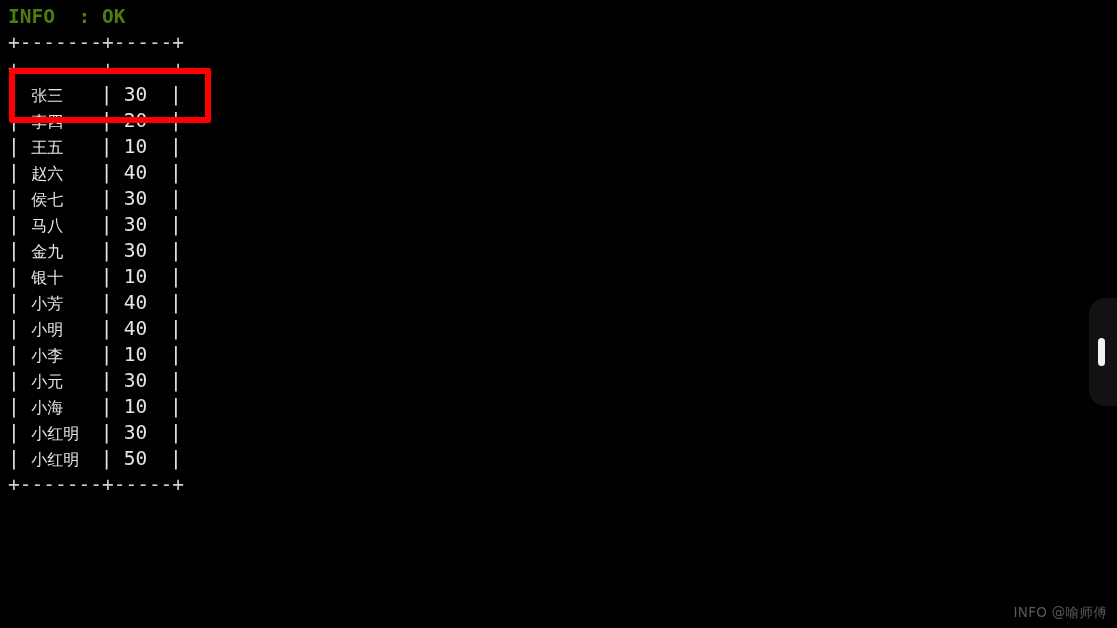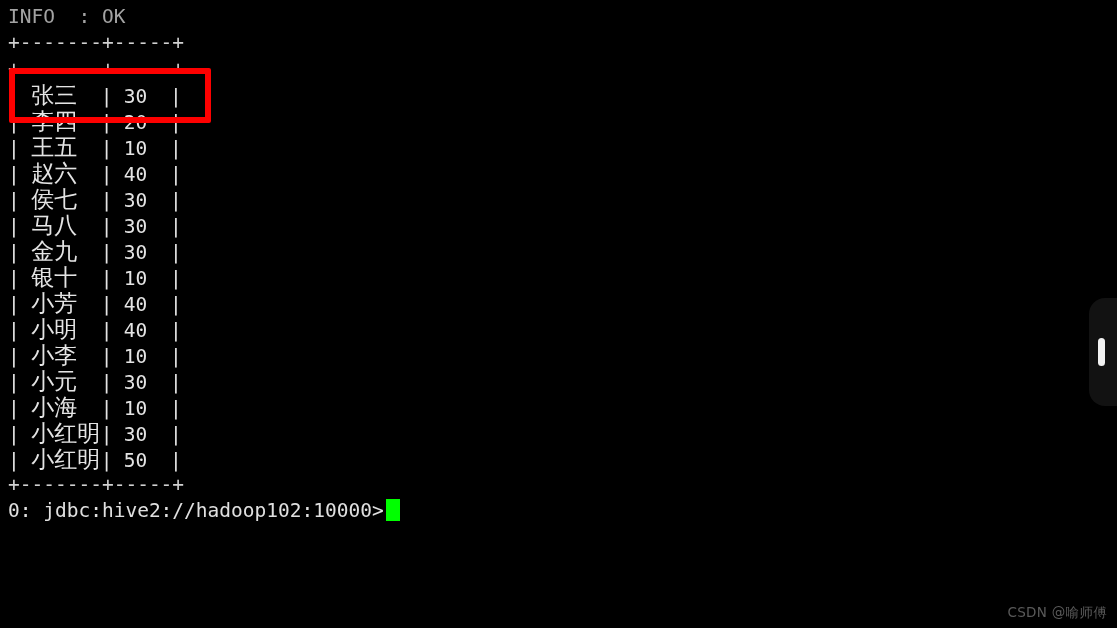--- a/index.html
+++ b/index.html
@@ -33,30 +33,30 @@
     font-size: 19.5px;
     letter-spacing: 0px;
     color: #d8d8d8;
     white-space: pre;
     font-family: "DejaVu Sans Mono", "Liberation Mono", monospace;
   }
 
   
   .cell  { display: inline-block; width: 11.58px; text-align: left; }
 
-  .log-line { color: #a3a3a3; }
+  .log-line { color: #4d7c0f; font-weight: bold; }
   .rule-line { color: #d0d0d0; }
   .row-line { color: #e4e4e4; }
   .header-line { color: #e8e8e8; }
   .summary-line { color: #e0e0e0; }
   .prompt-line { color: #e0e0e0; }
 
   .cjk {
     font-family: "DejaVu Sans", "Liberation Sans", sans-serif;
-    font-size: 23px;
+    font-size: 16px;
   }
 
   .cursor {
     display: inline-block;
     width: 14px;
     height: 22px;
     background: #00ff00;
     vertical-align: -4px;
     margin-left: 2px;
   }
@@ -131,23 +131,22 @@
       <div class="line row-line"><span style="display: inline-block; width: 11.58px;">|</span><span style="display: inline-block; width: 11.58px;"> </span><span class="cjk" style="display: inline-block; width: 46.32px;">小李</span><span style="display: inline-block; width: 23.16px;"> </span><span style="display: inline-block; width: 11.58px;">|</span><span style="display: inline-block; width: 11.58px;"> </span><span style="display: inline-block; width: 23.16px;">10</span><span style="display: inline-block; width: 23.16px;"> </span><span style="display: inline-block; width: 11.58px;">|</span></div>
       <div class="line row-line"><span style="display: inline-block; width: 11.58px;">|</span><span style="display: inline-block; width: 11.58px;"> </span><span class="cjk" style="display: inline-block; width: 46.32px;">小元</span><span style="display: inline-block; width: 23.16px;"> </span><span style="display: inline-block; width: 11.58px;">|</span><span style="display: inline-block; width: 11.58px;"> </span><span style="display: inline-block; width: 23.16px;">30</span><span style="display: inline-block; width: 23.16px;"> </span><span style="display: inline-block; width: 11.58px;">|</span></div>
       <div class="line row-line"><span style="display: inline-block; width: 11.58px;">|</span><span style="display: inline-block; width: 11.58px;"> </span><span class="cjk" style="display: inline-block; width: 46.32px;">小海</span><span style="display: inline-block; width: 23.16px;"> </span><span style="display: inline-block; width: 11.58px;">|</span><span style="display: inline-block; width: 11.58px;"> </span><span style="display: inline-block; width: 23.16px;">10</span><span style="display: inline-block; width: 23.16px;"> </span><span style="display: inline-block; width: 11.58px;">|</span></div>
       <div class="line row-line"><span style="display: inline-block; width: 11.58px;">|</span><span style="display: inline-block; width: 11.58px;"> </span><span class="cjk" style="display: inline-block; width: 69.48px;">小红明</span><span style="display: inline-block; width: 11.58px;">|</span><span style="display: inline-block; width: 11.58px;"> </span><span style="display: inline-block; width: 23.16px;">30</span><span style="display: inline-block; width: 23.16px;"> </span><span style="display: inline-block; width: 11.58px;">|</span></div>
       <div class="line row-line"><span style="display: inline-block; width: 11.58px;">|</span><span style="display: inline-block; width: 11.58px;"> </span><span class="cjk" style="display: inline-block; width: 69.48px;">小红明</span><span style="display: inline-block; width: 11.58px;">|</span><span style="display: inline-block; width: 11.58px;"> </span><span style="display: inline-block; width: 23.16px;">50</span><span style="display: inline-block; width: 23.16px;"> </span><span style="display: inline-block; width: 11.58px;">|</span></div>
     </div>
 
   <div class="line rule-line">+-------+-----+</div>
 
 
-  <div class="line prompt-line"><span>0: jdbc:hive2://hadoop102:10000&gt;</span><span class="cursor"></span></div>
 
 </div>
 
 <div id="highlight-rect"></div>
 
 <div id="scroll-overlay">
   <div id="scroll-thumb"></div>
 </div>
 
-<div id="watermark">CSDN @喻师傅</div>
+<div id="watermark">INFO @喻师傅</div>
 
 </body></html>

